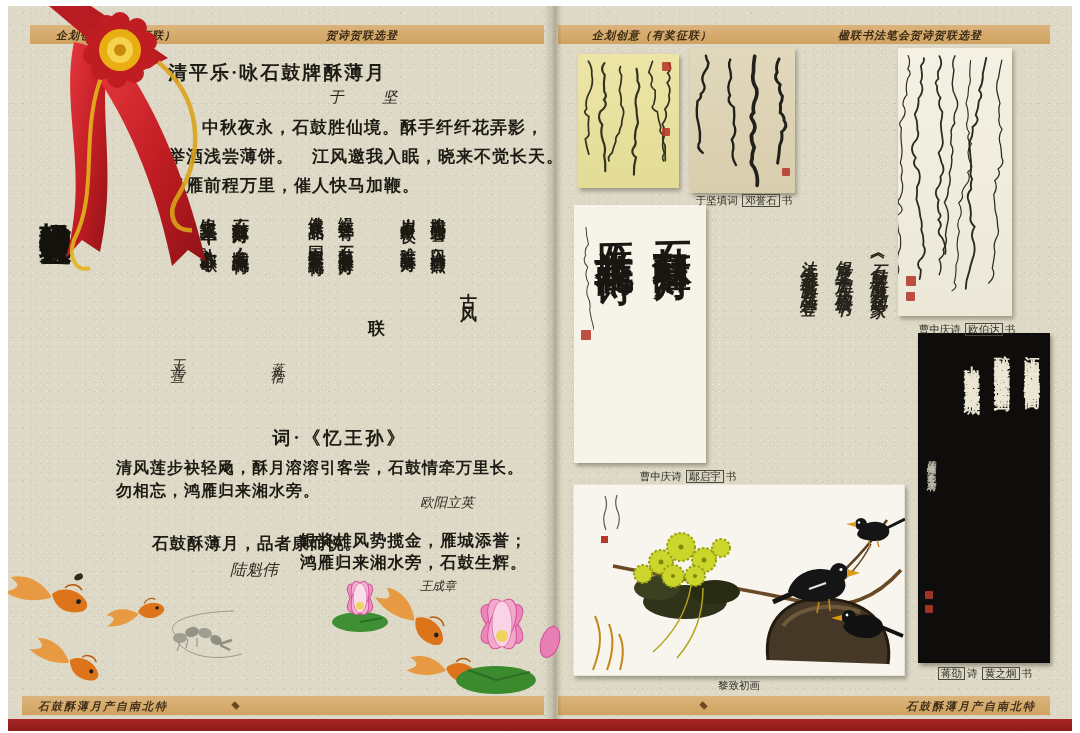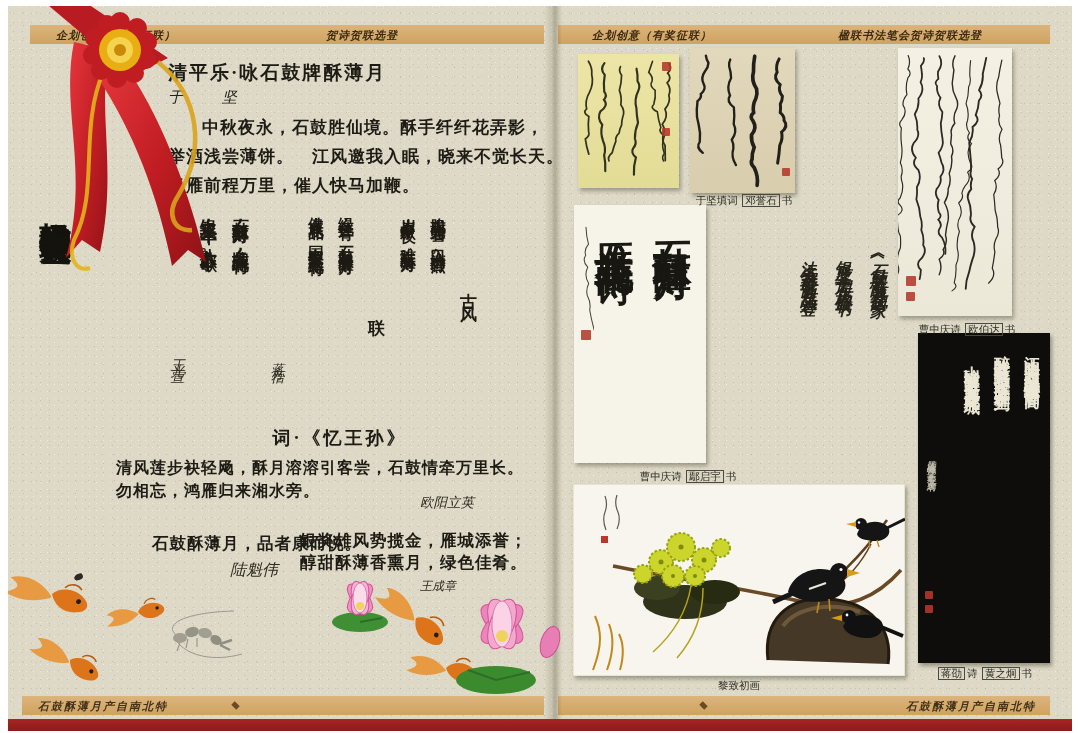--- a/index.html
+++ b/index.html
@@ -20,21 +20,21 @@
   .foot-text{position:absolute;top:699px;font-size:11px;font-style:italic;font-weight:700;color:#41301a;letter-spacing:2px;z-index:2;white-space:nowrap;}
   .redbar{position:absolute;left:8px;right:8px;top:719px;height:12px;background:linear-gradient(#a82424,#8c1b1b);z-index:3;}
   .diamond{position:absolute;width:7px;height:7px;background:#6b4a22;transform:rotate(45deg) scaleY(.7);z-index:2;}
   .gutter{position:absolute;left:544px;top:6px;width:20px;height:725px;z-index:2;
     background:linear-gradient(90deg,transparent,rgba(70,62,40,.16) 40%,rgba(70,62,40,.30) 55%,transparent 90%);}
   .v{writing-mode:vertical-rl;}
   .side-title{position:absolute;left:34px;top:197px;height:400px;font-size:32px;font-weight:700;letter-spacing:1px;color:#15130d;z-index:3;}
   .flourish{position:absolute;left:74px;top:574px;width:9px;height:6px;background:#2c2a20;border-radius:60% 40% 50% 50%;transform:rotate(-20deg);z-index:3;}
   .poem{position:absolute;left:168px;top:60px;width:402px;z-index:3;}
   .poem h2{margin:0 0 2px;font-size:19px;letter-spacing:2px;}
-  .poem .author{font-size:15px;font-style:italic;letter-spacing:12px;margin:2px 0 6px;color:#23211a;}
+  .poem .author{text-align:center;font-size:15px;font-style:italic;letter-spacing:12px;margin:2px 0 6px;color:#23211a;}
   .poem p{margin:0;font-size:17px;font-weight:600;line-height:1.72;letter-spacing:1px;}
   .poem p.first{text-indent:2em;}
   .vcols{position:absolute;z-index:3;font-weight:600;color:#1c1a13;}
   .vcols>div{margin-left:9px;}
   .vlabel{font-weight:700;}
   .sig{font-style:italic;color:#2e2a20;white-space:nowrap;}
   .ci{position:absolute;left:116px;top:426px;width:448px;z-index:3;}
   .ci h3{margin:0 0 6px;text-align:center;font-size:18px;letter-spacing:3px;}
   .ci p{margin:0;font-size:16px;font-weight:600;line-height:1.45;letter-spacing:1px;}
   .couplet{position:absolute;z-index:3;font-size:16.5px;font-weight:600;letter-spacing:1px;}
@@ -109,21 +109,21 @@
     <p>清风莲步袂轻飏，酥月溶溶引客尝，石鼓情牵万里长。</p>
     <p>勿相忘，鸿雁归来湘水旁。</p>
   </div>
   <div class="sig" style="position:absolute;left:420px;top:494px;font-size:13.5px;z-index:3;">欧阳立英</div>
 
   <div class="couplet" style="left:112px;top:533px;margin-left:40px;">石鼓酥薄月，品者康而悦。</div>
   <div class="sig" style="position:absolute;left:230px;top:560px;font-size:16px;z-index:3;">陆魁伟</div>
 
   <div class="couplet" style="left:300px;top:530px;line-height:1.35;">
     <div>银奖雄风势揽金，雁城添誉；</div>
-    <div>醇甜酥薄香熏月，绿色佳肴。</div>
+    <div>鸿雁归来湘水旁，石鼓生辉。</div>
   </div>
   <div class="sig" style="position:absolute;left:420px;top:578px;font-size:12px;z-index:3;">王成章</div>
 
   <svg class="abs" style="left:16px;top:0;z-index:6;" width="210" height="350" viewBox="0 0 210 350">
     <defs>
       <linearGradient id="rg" x1="0" y1="0" x2="1" y2="1">
         <stop offset="0" stop-color="#e8393f"></stop>
           <stop offset=".55" stop-color="#c01d23"></stop>
           <stop offset="1" stop-color="#8f1216"></stop>
       </linearGradient>

